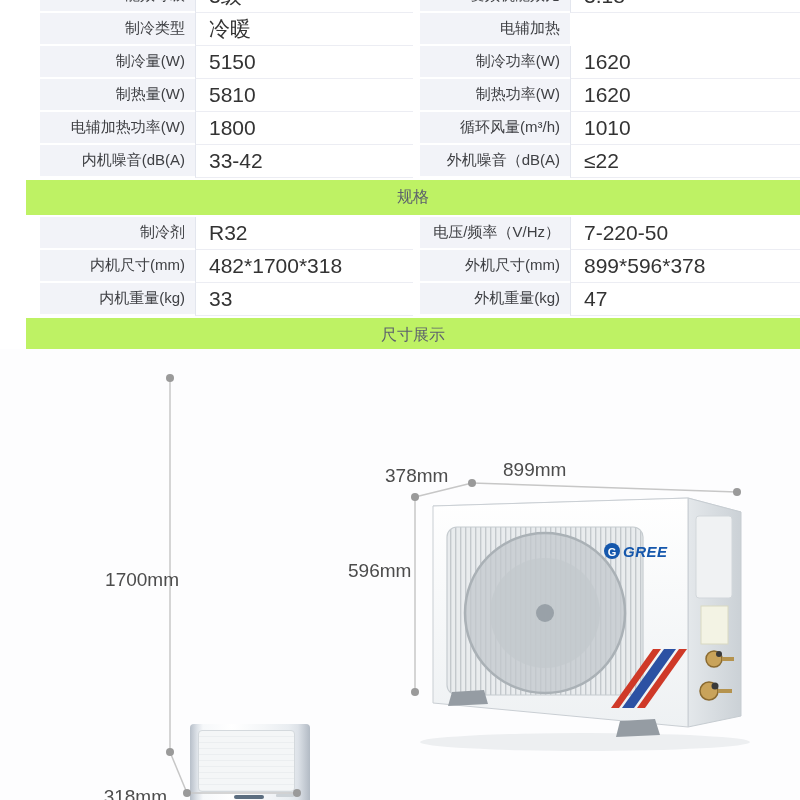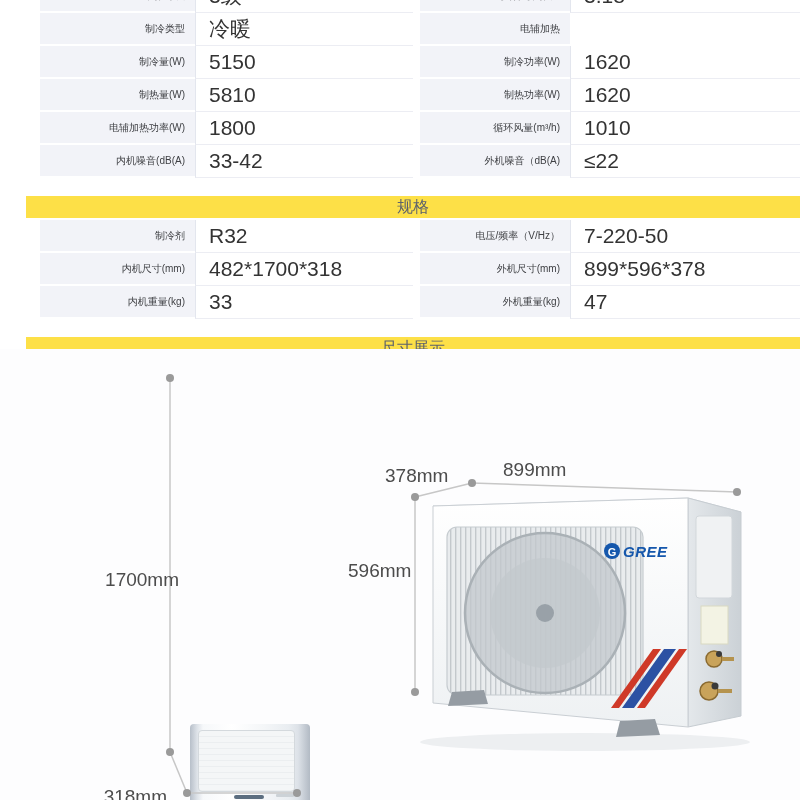--- a/index.html
+++ b/index.html
@@ -6,28 +6,28 @@
   body{font-family:"Liberation Sans","DejaVu Sans",sans-serif;background:#fff;}
   .page{position:relative;width:800px;height:800px;overflow:hidden;background:#fff;}
 
   
   .table-wrap{position:absolute;left:0;top:-20px;width:800px;}
   .row{display:flex;height:33px;}
   .sp{width:40px;}
   .gap{width:7px;}
   .lbl{background:#f2f3f8;height:31px;align-self:flex-start;box-sizing:border-box;
        display:flex;align-items:center;justify-content:flex-end;padding-right:10px;
-       font-size:10px;color:#3f4044;}
+       font-size:15px;color:#3f4044;}
   .l1{width:155px;}
   .l2{width:150px;}
   .val{height:33px;box-sizing:border-box;border-left:1px solid #e3e6ee;border-bottom:1px solid #ecedf3;
        display:flex;align-items:center;padding-left:13px;font-size:21px;color:#333;}
   .v1{width:218px;}
   .v2{flex:1;}
-  .band{height:22px;margin:18px 0 2px 26px;background:#fde047;
+  .band{height:35px;margin:2px 0 2px 26px;background:#bef264;
         display:flex;align-items:center;justify-content:center;
         font-size:16px;color:#5d626c;}
 
   
   .dims{position:absolute;left:0;top:349px;width:800px;height:451px;background:#fdfdfe;}
   .dimlabel{position:absolute;font-size:19px;color:#4c4c4c;white-space:nowrap;text-align:right;}
 
   
   .idu{position:absolute;left:190px;top:375px;width:120px;height:414px;}
   .idu-body{position:absolute;left:0;top:0;right:0;bottom:35px;border-radius:4px 4px 0 0;

